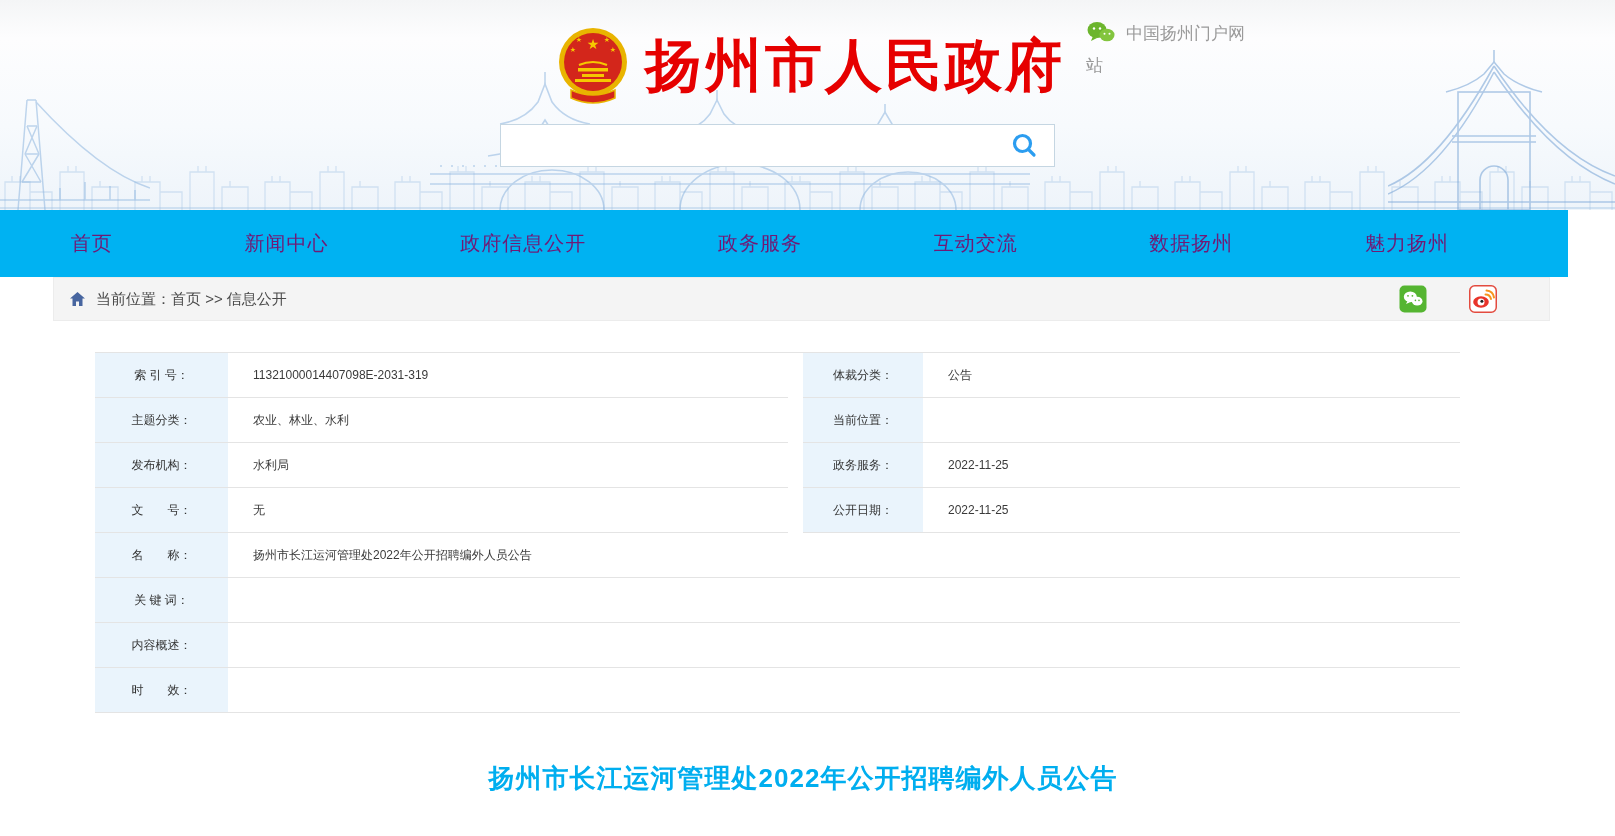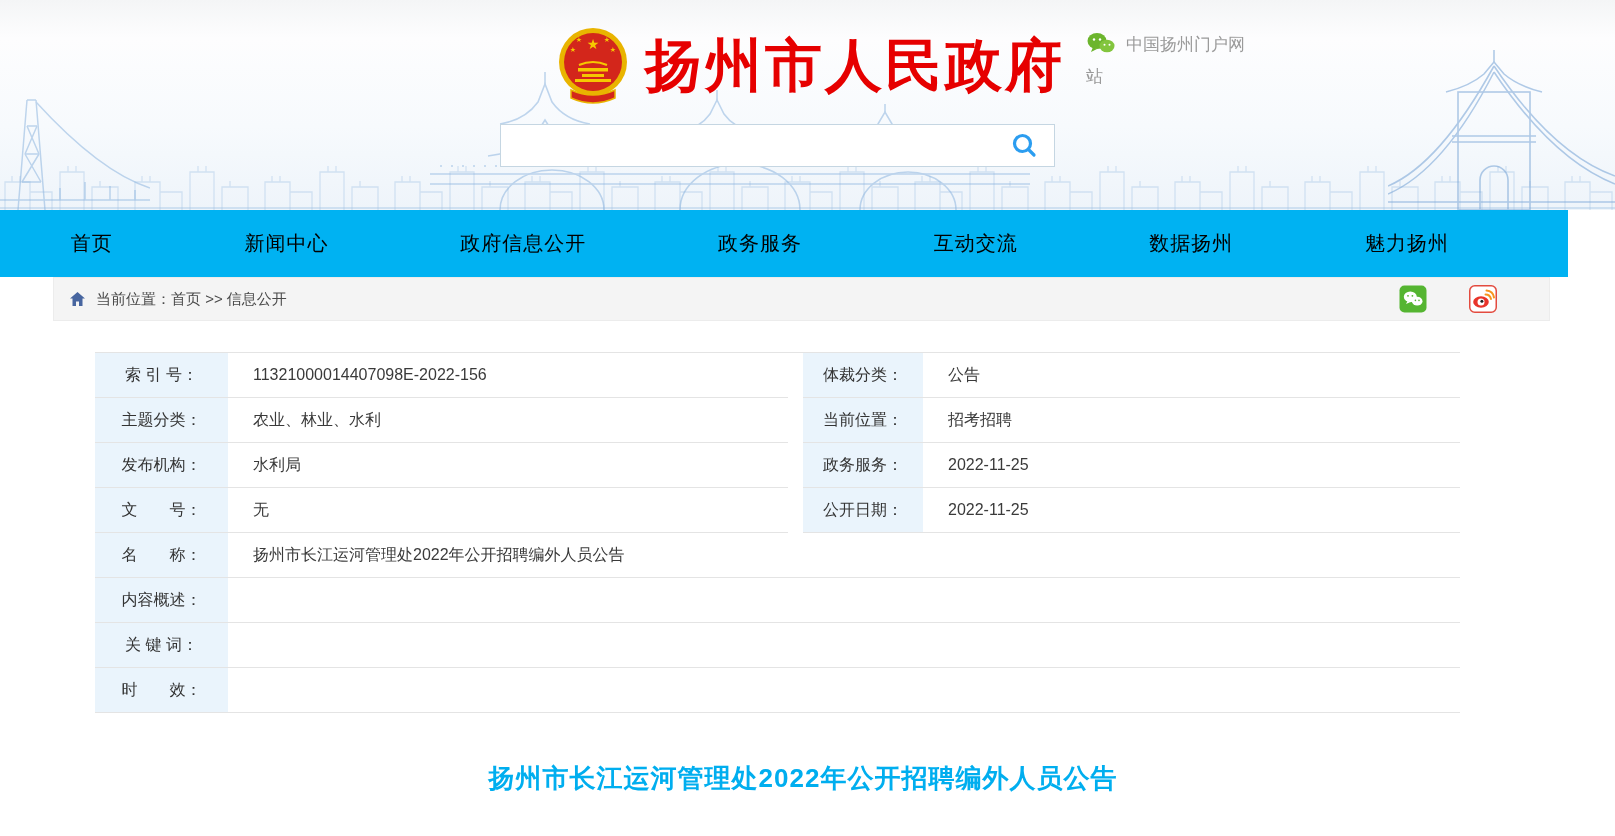--- a/index.html
+++ b/index.html
@@ -7,41 +7,41 @@
               font-family:"Liberation Sans","DejaVu Sans",sans-serif; }
 
   
   .header { position:relative; width:1615px; height:210px; overflow:hidden;
             background:linear-gradient(180deg,#f4f5f6 0%,#fdfdfe 18%,#f7fafd 60%,#eef4fa 100%); }
   .art { position:absolute; pointer-events:none; }
   .logo { position:absolute; left:556px; top:22px; display:flex; align-items:center; gap:15px; cursor:pointer; }
   .site-title { font-size:57px; font-weight:bold; color:#e60000; letter-spacing:3px; line-height:1.1;
                 font-family:"Liberation Serif","DejaVu Serif",serif; }
   .site-url { margin-top:5px; font-size:16px; color:#8b8b8b; letter-spacing:7.5px; font-weight:bold; }
-  .portal { position:absolute; left:1086px; top:31px; width:168px; font-size:17px; color:#9a9a9a; line-height:27px; }
+  .portal { position:absolute; left:1086px; top:20px; width:168px; font-size:17px; color:#9a9a9a; line-height:27px; }
   .portal .picon { display:inline-block; vertical-align:-5px; margin-right:10px; }
   .search-box { position:absolute; left:500px; top:124px; width:555px; height:43px; background:#fff;
                 border:1px solid #c5d6e2; display:flex; align-items:center; }
   .search-input { flex:1; height:100%; border:none; outline:none; font-size:16px; padding:0 14px; background:transparent; }
   .search-btn { border:none; background:none; padding:0 16px 0 0; cursor:pointer; display:flex; align-items:center; }
 
   
   .nav { width:1568px; height:67px; background:#00b2f2; display:flex; align-items:center; }
   .nav-inner { width:1510px; display:flex; justify-content:space-around; }
-  .nav-item { color:#000000; font-size:20px; letter-spacing:1px; cursor:pointer; white-space:nowrap;margin-left:10px; }
+  .nav-item { color:#701a75; font-size:20px; letter-spacing:1px; cursor:pointer; white-space:nowrap;margin-left:10px; }
 
   
   .crumb { margin-left:53px; width:1497px; height:44px; background:#f4f4f4; border:1px solid #ececec;
            display:flex; align-items:center; padding:0 52px 0 15px; }
   .crumb-text { font-size:15px; color:#4a4a4a; margin-left:10px; cursor:pointer; }
   .crumb-spacer { flex:1; }
   .share-icon { margin-left:42px; cursor:pointer; display:flex; }
 
   
-  .doc-table { margin:31px 0 0 95px; width:1365px; border-top:1px solid #e4e4e4; font-size:16px; color:#3a3a3a; }
+  .doc-table { margin:31px 0 0 95px; width:1365px; border-top:1px solid #e4e4e4; font-size:12px; color:#3a3a3a; }
   .row { display:flex; }
   .half { display:flex; border-bottom:1px solid #e4e4e4; }
   .half-l { width:693px; }
   .half-r { width:657px; }
   .gapcol { width:15px; }
   .full { flex:1; display:flex; border-bottom:1px solid #e4e4e4;justify-content:flex-end; }
   .lbl { background:#eaf4fc; display:flex; align-items:center; justify-content:center;
          min-height:44px; color:#333; }
   .lbl-a { width:133px; }
   .lbl-b { width:120px; }
@@ -198,38 +198,37 @@
       <path d="M17.5 5.5 Q24 6 25 12.5" stroke="#f7941d" stroke-width="2" fill="none" stroke-linecap="round"></path>
     </svg>
   </span>
 </div>
 
 <div class="doc-table">
 
   <div class="row">
     <div class="half half-l">
       <div class="lbl lbl-a">索 引 号：</div>
-      <div class="val">11321000014407098E-2022-156</div>
+      <div class="val">11321000014407098E-2031-319</div>
     </div>
     <div class="gapcol"></div>
     <div class="half half-r">
       <div class="lbl lbl-b">体裁分类：</div>
       <div class="val">公告</div>
     </div>
   </div>
 
   <div class="row">
     <div class="half half-l">
       <div class="lbl lbl-a">主题分类：</div>
       <div class="val">农业、林业、水利</div>
     </div>
     <div class="gapcol"></div>
     <div class="half half-r">
       <div class="lbl lbl-b">当前位置：</div>
-      <div class="val">招考招聘</div>
     </div>
   </div>
 
   <div class="row">
     <div class="half half-l">
       <div class="lbl lbl-a">发布机构：</div>
       <div class="val">水利局</div>
     </div>
     <div class="gapcol"></div>
     <div class="half half-r">
@@ -252,34 +251,34 @@
 
   <div class="row">
     <div class="full">
       <div class="lbl lbl-a">名　　称：</div>
       <div class="val">扬州市长江运河管理处2022年公开招聘编外人员公告</div>
     </div>
   </div>
 
   <div class="row">
     <div class="full">
+      <div class="lbl lbl-a">关 键 词：</div>
+      <div class="val"></div>
+    </div>
+  </div>
+
+  <div class="row">
+    <div class="full">
       <div class="lbl lbl-a">内容概述：</div>
       <div class="val"></div>
     </div>
   </div>
 
   <div class="row">
     <div class="full">
-      <div class="lbl lbl-a">关 键 词：</div>
-      <div class="val"></div>
-    </div>
-  </div>
-
-  <div class="row">
-    <div class="full">
       <div class="lbl lbl-a">时　　效：</div>
       <div class="val"></div>
     </div>
   </div>
 
 </div>
 
 <h1 class="article-title">扬州市长江运河管理处2022年公开招聘编外人员公告</h1>
 
 </body></html>

